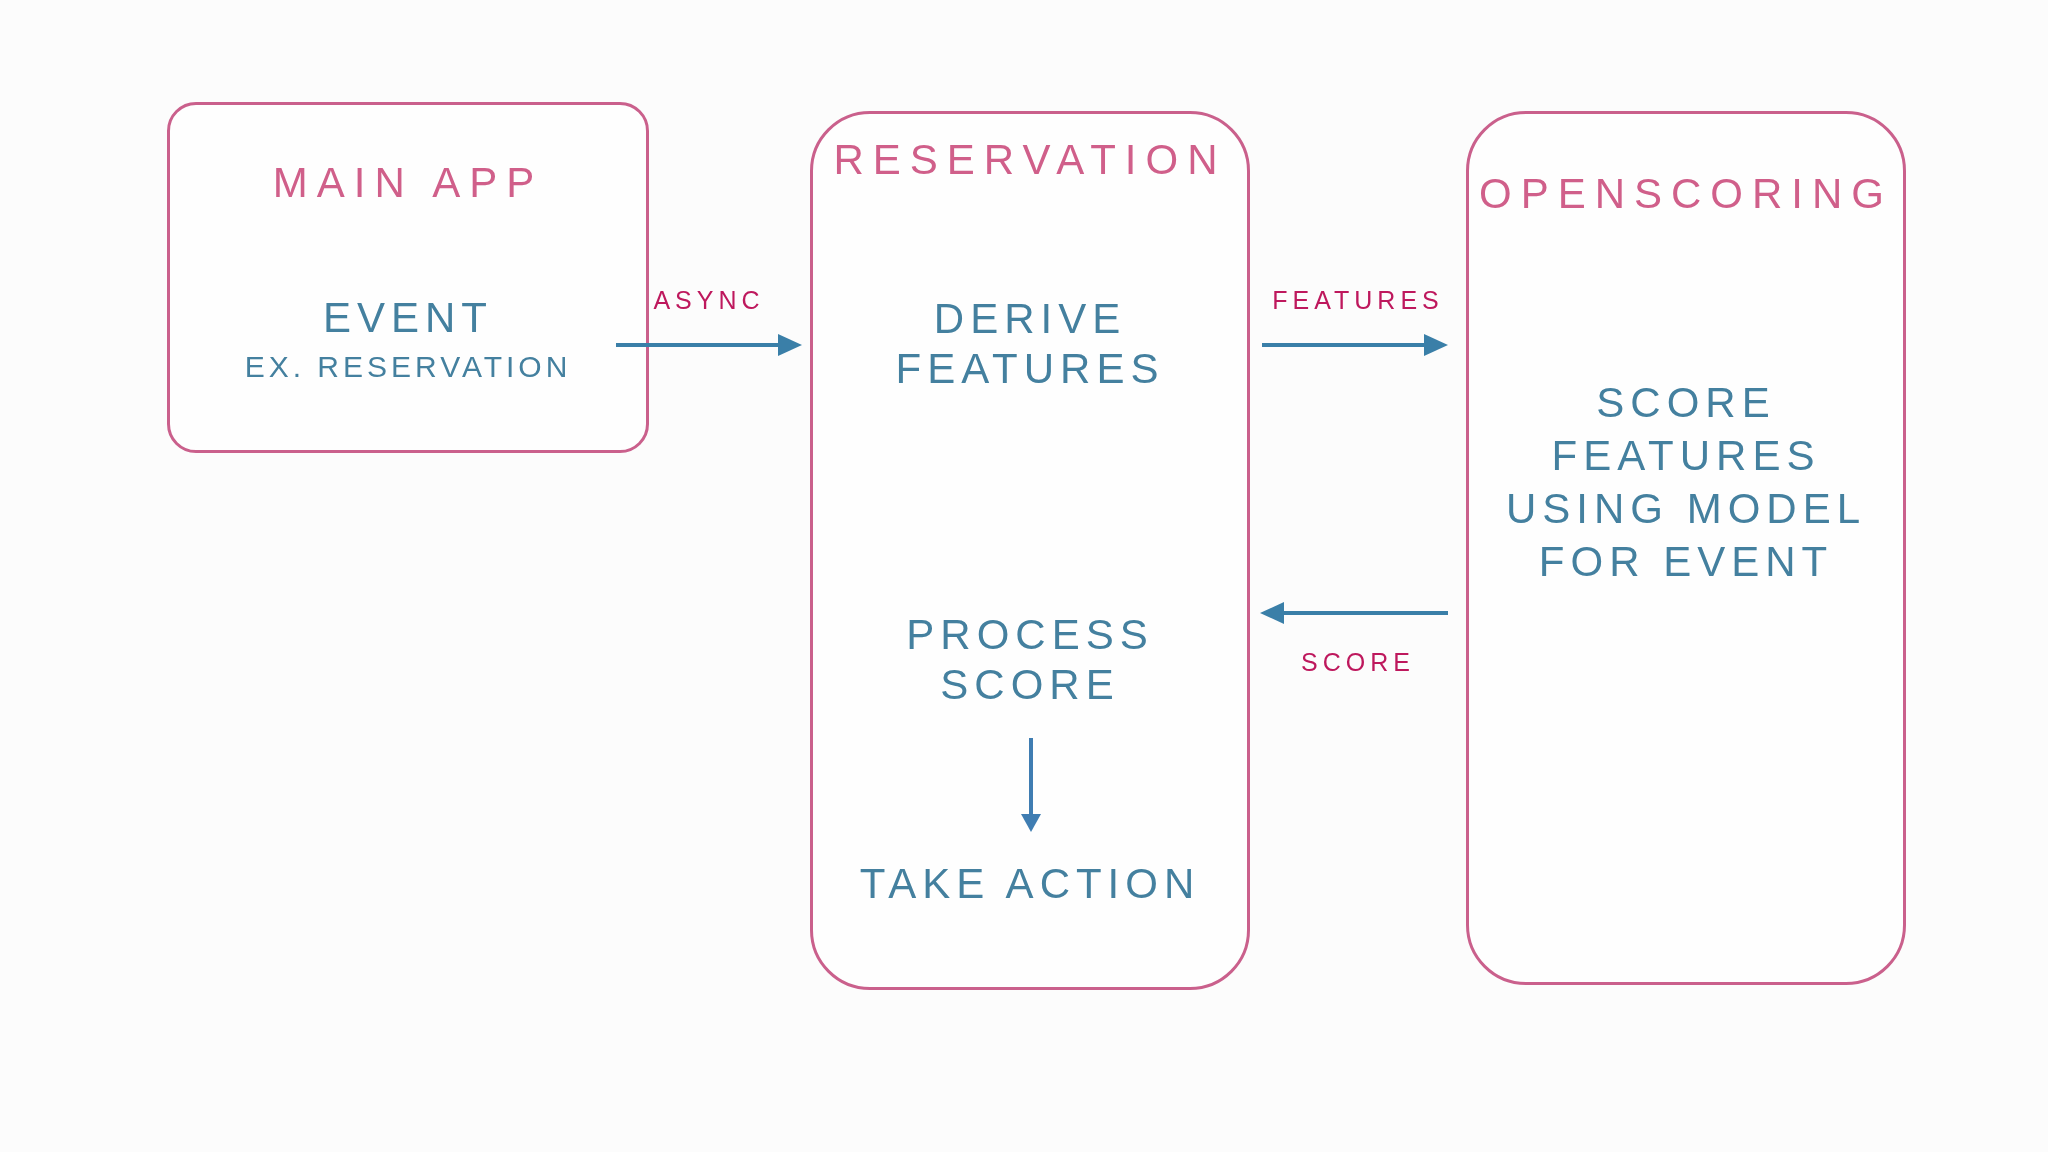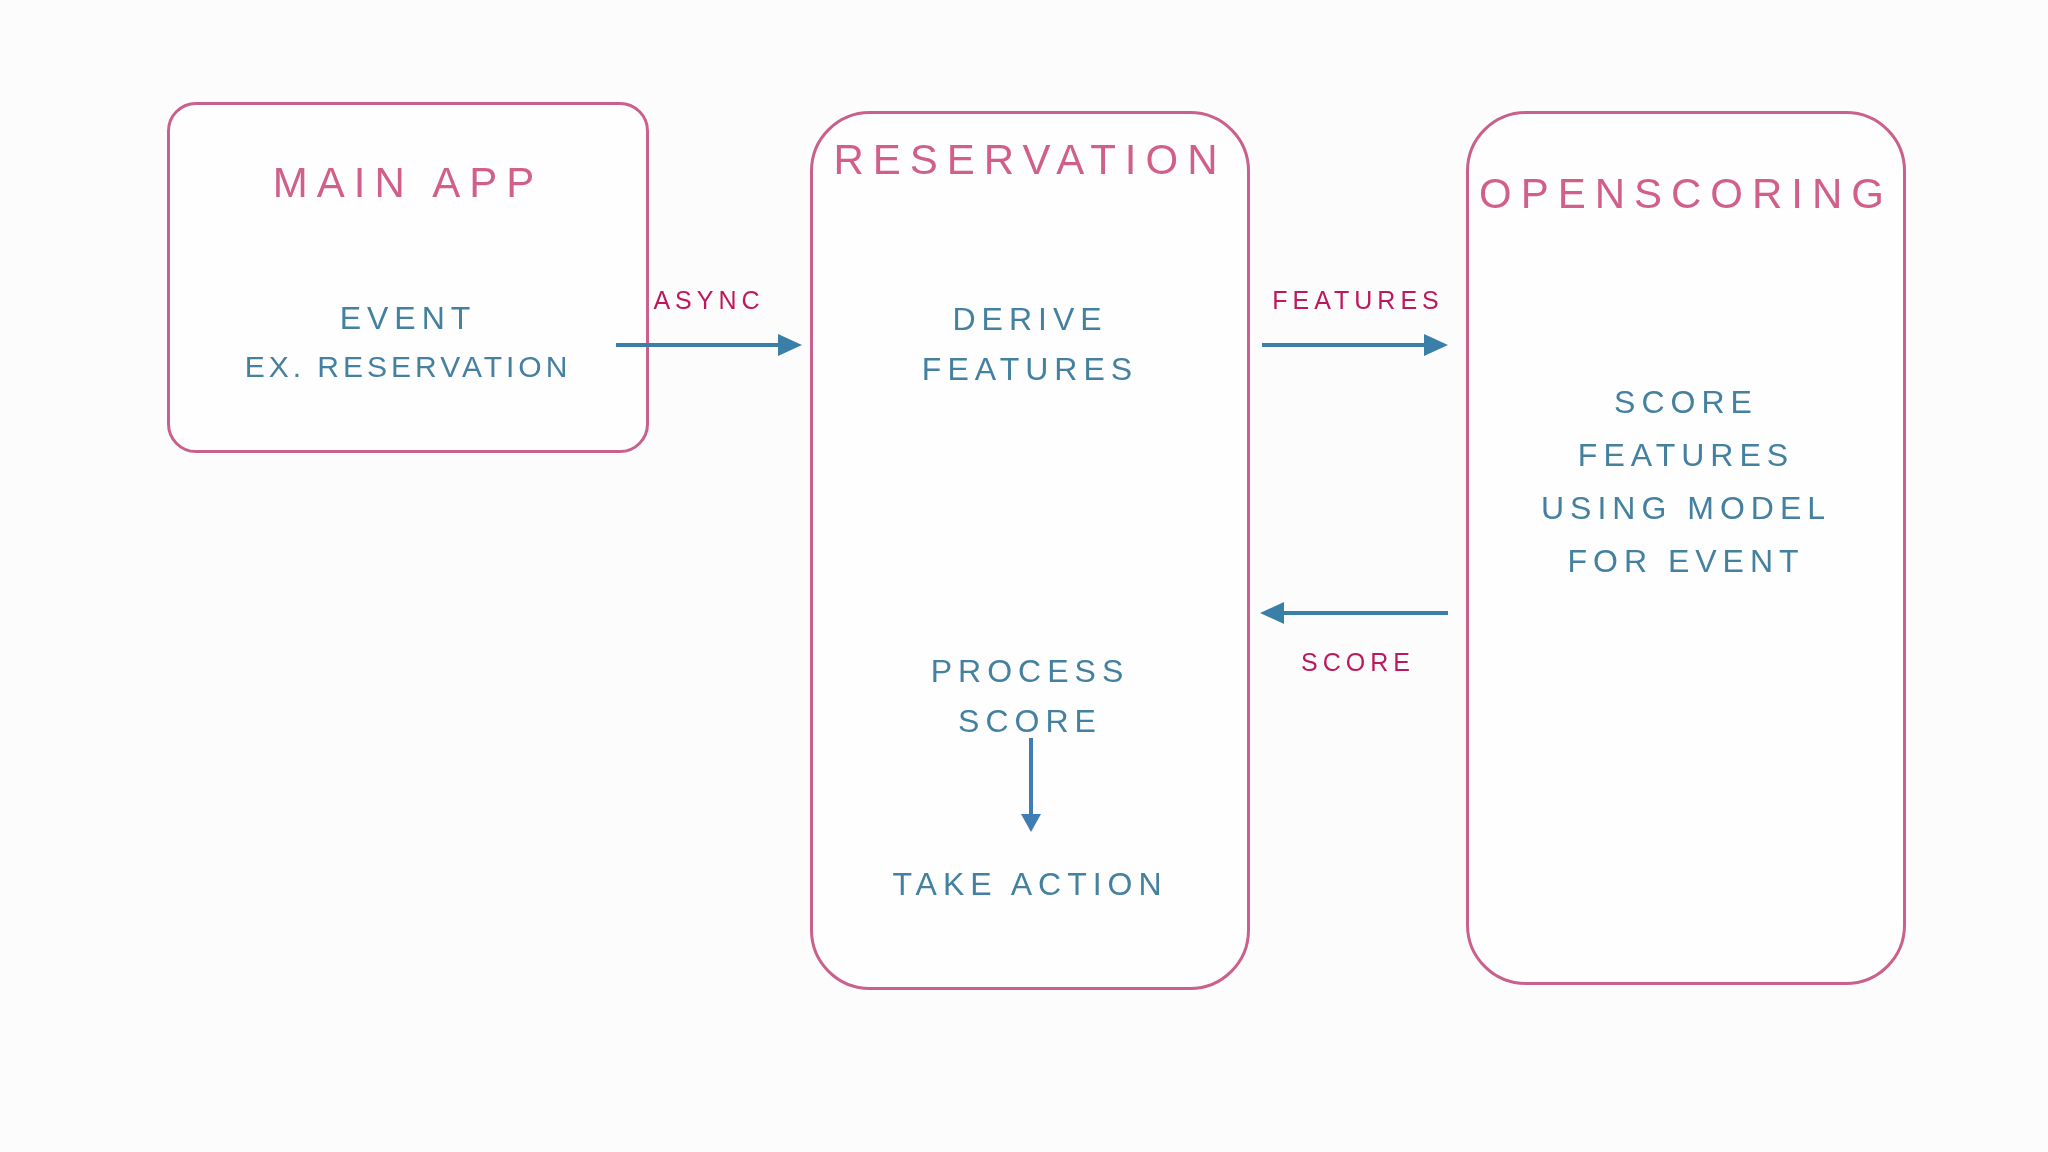--- a/index.html
+++ b/index.html
@@ -37,21 +37,21 @@
     white-space: nowrap;
   }
   .teal-text {
     position: absolute;
     left: 0; right: 0;
     text-align: center;
     color: #44809f;
     font-weight: 400;
     white-space: nowrap;
   }
-  .body-line  { font-size: 32px; letter-spacing: 6px; line-height: 50px; }
+  .body-line  { font-size: 42px; letter-spacing: 6px; line-height: 50px; }
   .small-line { font-size: 30px; letter-spacing: 4px; line-height: 48px; }
 
   .arrow-label {
     position: absolute;
     text-align: center;
     color: #be185d;
     font-size: 25px;
     letter-spacing: 5px;
     white-space: nowrap;
   }
@@ -105,21 +105,21 @@
   </div>
 
   <div class="box" id="box-fraud">
     <div class="box-title" style="top: 16px;">
       <div>RESERVATION</div>
     </div>
     <div class="teal-text body-line" style="top: 180px;">
       <div>DERIVE</div>
       <div>FEATURES</div>
     </div>
-    <div class="teal-text body-line" style="top: 496px; margin-top: 36px;">
+    <div class="teal-text body-line" style="top: 496px;">
       <div>PROCESS</div>
       <div>SCORE</div>
     </div>
     <div>
       <div class="v-line" style="left: 216px; top: 624px; height: 76px;"></div>
       <div class="head-down" style="left: 208px; top: 700px;"></div>
     </div>
     <div class="teal-text body-line" style="top: 745px; text-align: center;">TAKE ACTION</div>
   </div>
 

